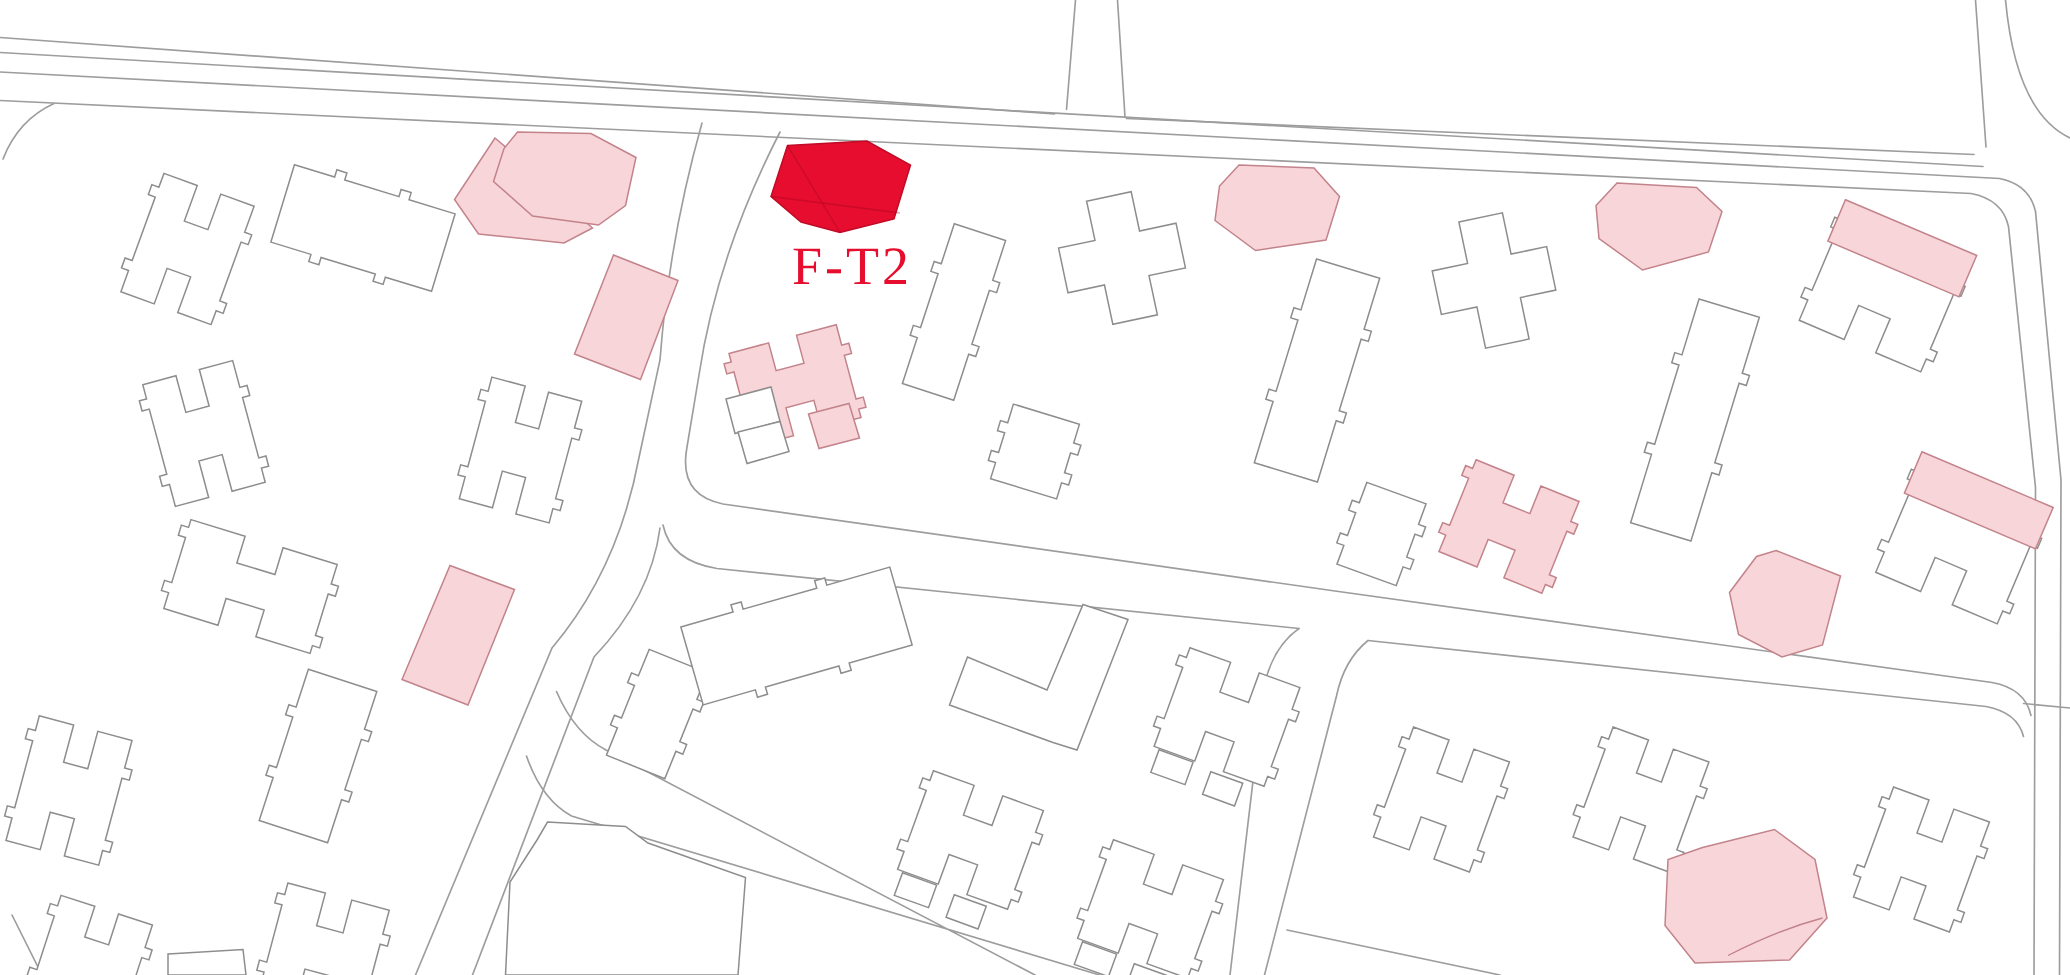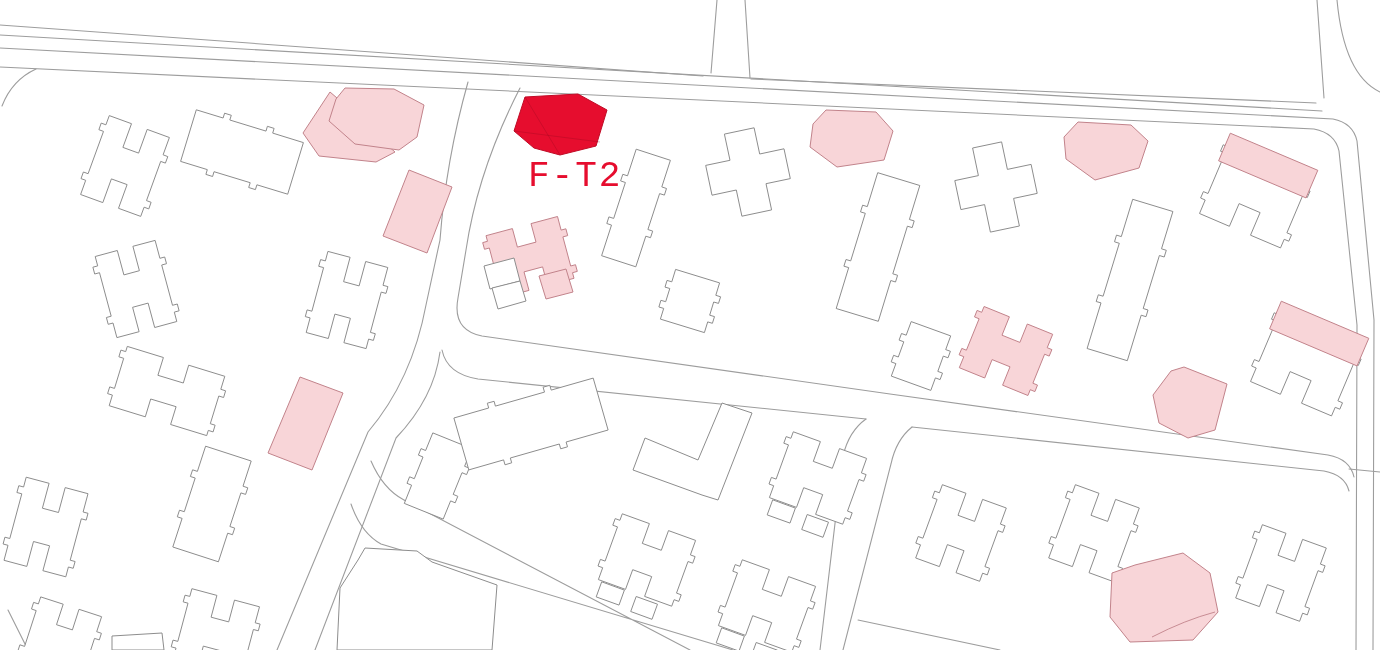--- a/index.html
+++ b/index.html
@@ -1,17 +1,17 @@
 <!DOCTYPE html>
 <html><head>
 <meta charset="utf-8">
 <style>
   html,body{margin:0;padding:0;background:#ffffff;}
   .stage{position:relative;width:1380px;height:650px;background:#ffffff;overflow:hidden;
-         font-family:Liberation Mono, monospace;}
+         font-family:Liberation Serif, serif;}
   .stage svg{position:absolute;left:0;top:0;}
   .road{fill:none;stroke-width:1.1px;stroke-linecap:round;}
   .bld{stroke-width:1px;stroke-linejoin:miter;}
   .detail{fill:none;stroke-width:0.9px;}
   .area-label{position:absolute;left:528px;top:159px;font-size:36px;font-weight:500;
               letter-spacing:2px;line-height:1;user-select:none;}
 </style>
 </head>
 <body>
 

